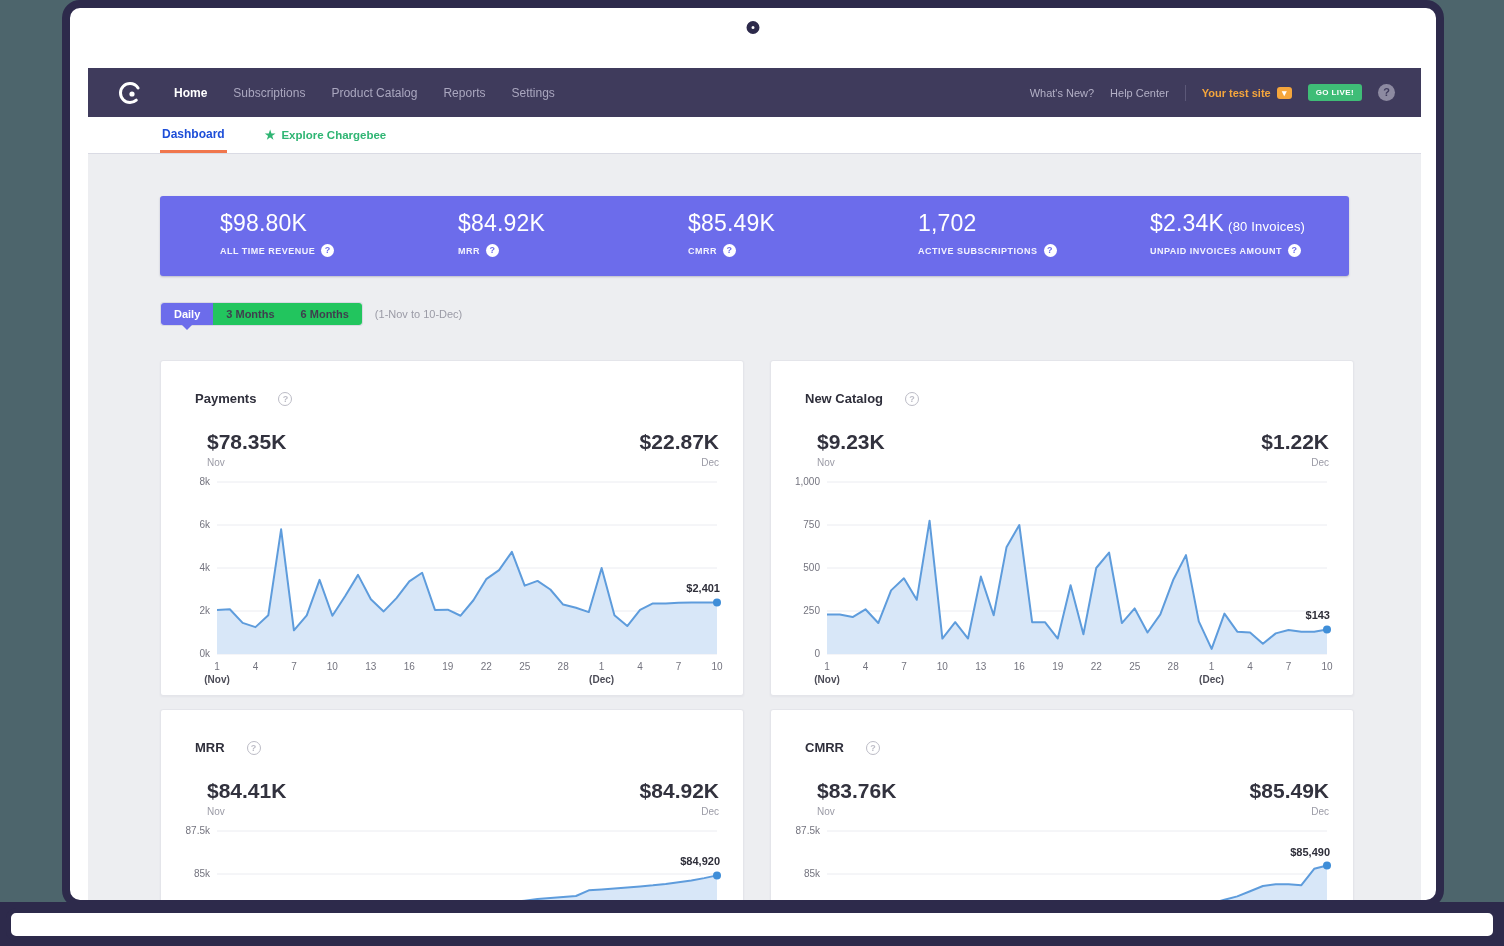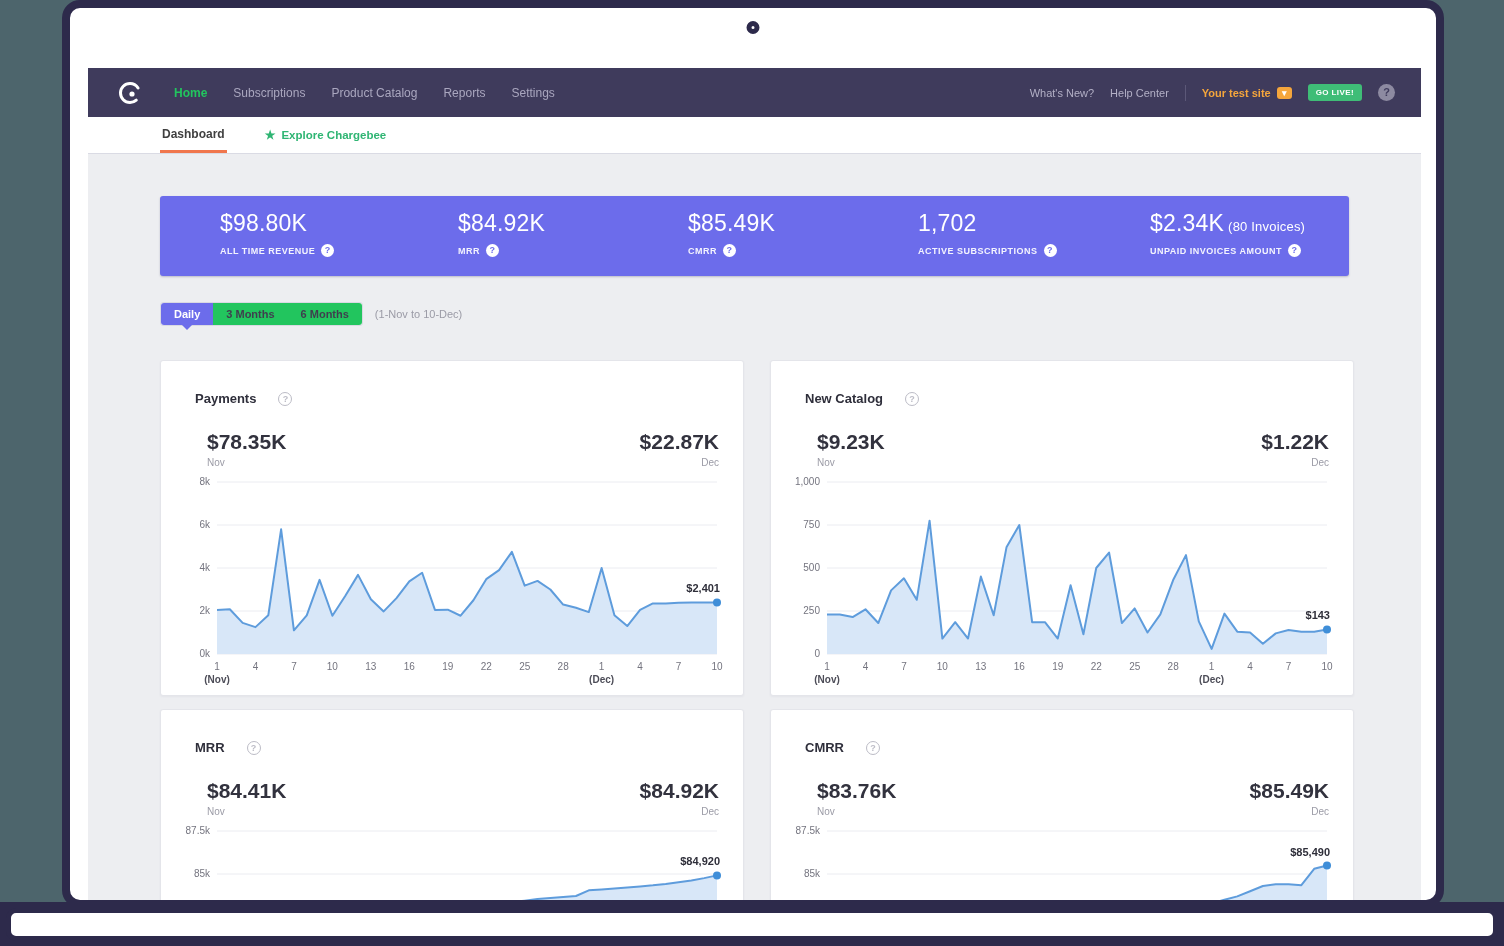--- a/index.html
+++ b/index.html
@@ -17,40 +17,40 @@
 
   
   .app{position:absolute;left:18px;top:60px;width:1333px;}
 
   
   .navbar{height:49px;background:#3f3b5c;display:flex;align-items:center;
     justify-content:space-between;padding:0 26px 0 30px;}
   .nav-left{display:flex;align-items:center;gap:26px;}
   .logo{width:24px;height:24px;display:block;margin-right:6px;}
   .nav-link{font-size:12px;color:#aaa7bf;cursor:pointer;}
-  .nav-link.active{color:#22c55e;font-weight:700;}
+  .nav-link.active{color:#ffffff;font-weight:700;}
   .nav-right{display:flex;align-items:center;gap:16px;}
   .nav-right .dim{font-size:11px;color:#b3b0c6;cursor:pointer;}
   .vdiv{width:1px;height:16px;background:#5c5878;}
   .site{display:flex;align-items:center;gap:6px;cursor:pointer;}
   .site-name{font-size:11px;font-weight:700;color:#f5a63c;}
   .site-caret{width:15px;height:12px;background:#f5a63c;border-radius:3px;color:#3f3b5c;
     font-size:9px;line-height:12px;text-align:center;font-weight:700;}
   .site-caret::before{content:"▾";color:#fff;}
   .golive{background:#3fbd77;color:#fff;font-size:8px;font-weight:800;letter-spacing:.4px;
     padding:4px 8px;border-radius:3px;border:none;cursor:pointer;font-family:inherit;}
   .nav-help{width:17px;height:17px;border-radius:50%;background:#8d8aa1;color:#3f3b5c;
     font-size:11px;font-weight:800;text-align:center;line-height:17px;cursor:pointer;}
   .nav-help::before{content:"?";}
 
   
   .tabrow{height:37px;background:#fff;border-bottom:1px solid #dadbe4;
     display:flex;align-items:stretch;padding-left:72px;}
   .tab{display:flex;align-items:center;font-size:12px;cursor:pointer;}
-  .tab.dash{color:#404040;font-weight:700;border-bottom:3px solid #f0764d;padding:16px 2px;}
+  .tab.dash{color:#1d4ed8;font-weight:700;border-bottom:3px solid #f0764d;padding:16px 2px;}
   .tab.explore{margin-left:38px;color:#2fb573;font-size:11.5px;font-weight:600;gap:6px;}
   .star-ic::before{content:"★";font-size:12px;color:#2fb573;}
 
   
   .content{background:#edeef1;padding:42px 72px 60px 72px;min-height:760px;}
 
   
   .kpi-banner{position:relative;height:80px;background:#6c6ceb;border-radius:3px;
     box-shadow:0 1px 2px rgba(40,40,90,.25);}
   .kpi{position:absolute;top:14px;color:#fff;margin-left:40px;}

